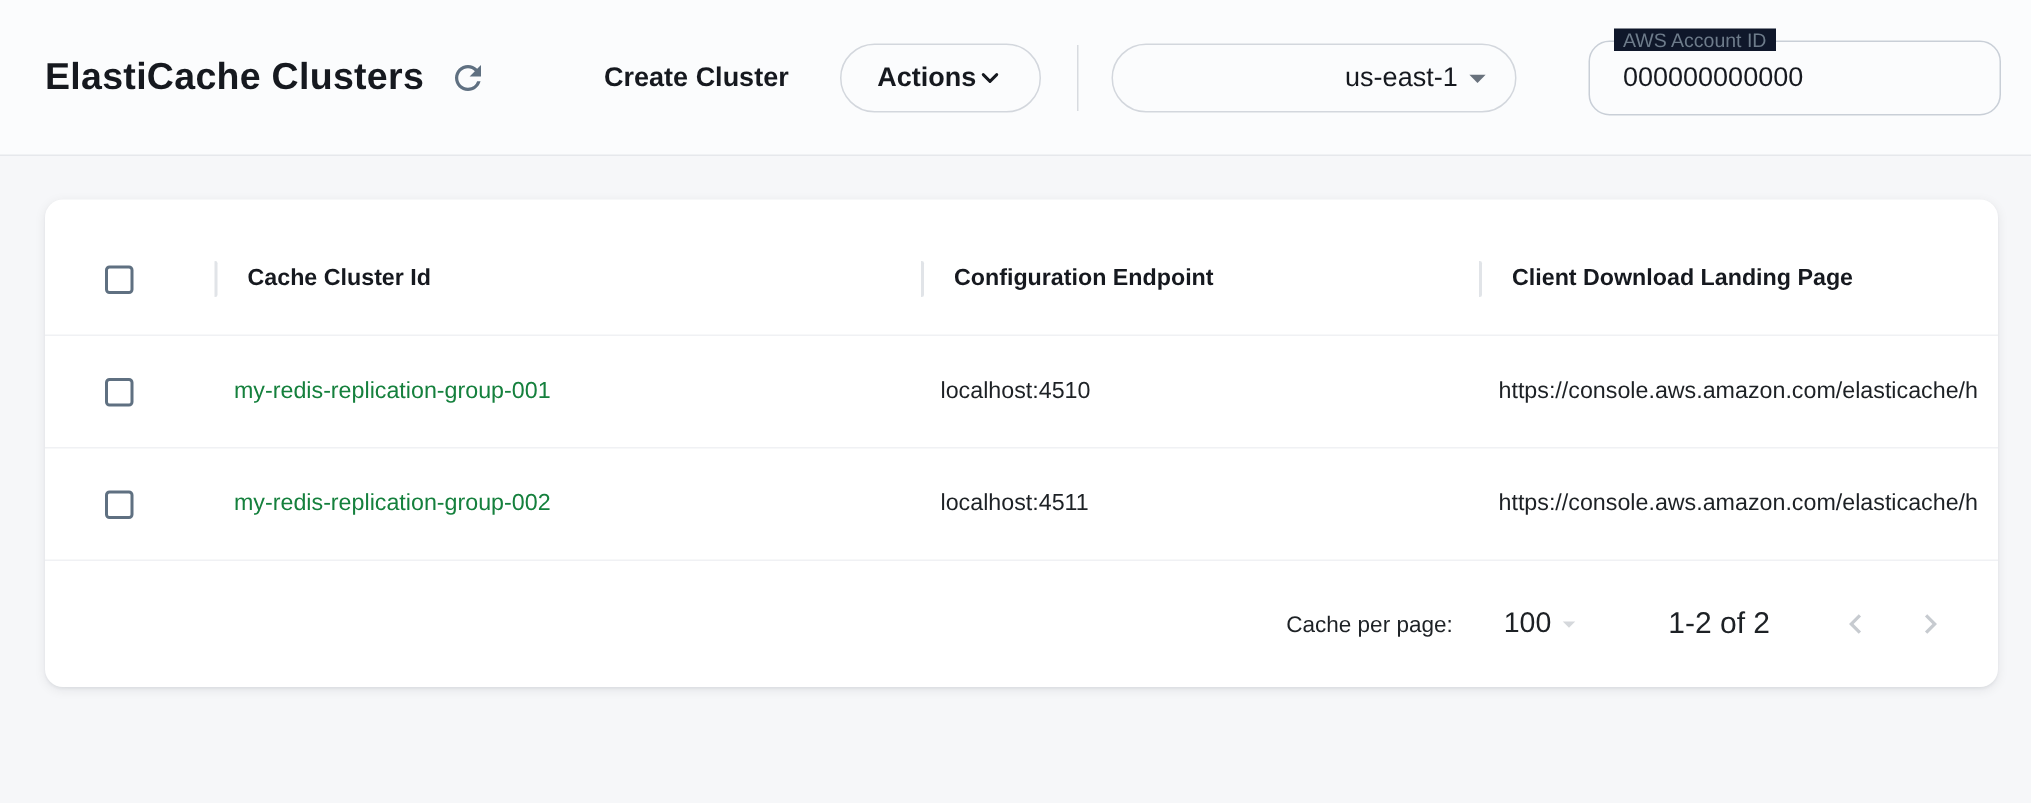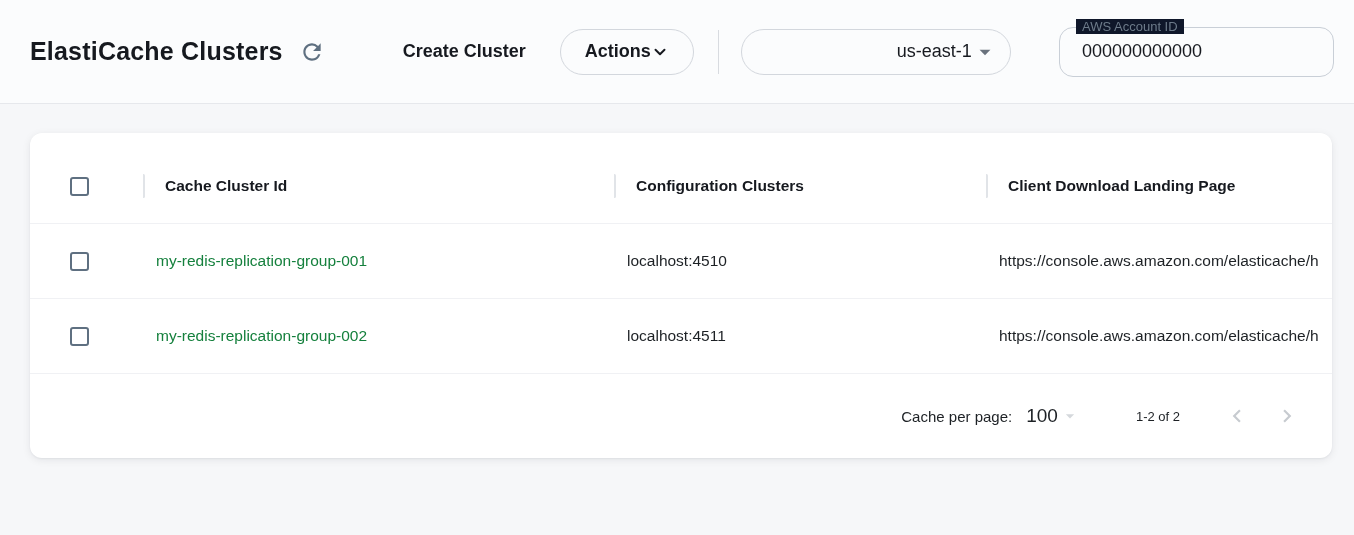--- a/index.html
+++ b/index.html
@@ -80,23 +80,23 @@
     padding-left:13px; font-size:15.5px; color:#1d2125;
     white-space:nowrap; overflow:hidden;
   }
   .link { color:#15803d; cursor:pointer; text-decoration:none; }
 
   
   .pagination {
     height:84px; display:flex; align-items:center; justify-content:flex-end;
     padding-right:32px; font-size:15px; color:#1d2125;
   }
-  .rpp-value { margin-left:14px; font-size:19px; cursor:pointer; display:flex; align-items:center; }
+  .rpp-value { margin-left:34px; font-size:19px; cursor:pointer; display:flex; align-items:center; }
   .rpp-arrow { color:#d5d8dc; margin-left:2px; display:flex; }
-  .range { margin-left:56px; font-size:13px; }
+  .range { margin-left:56px; font-size:20px; }
   .page-btn {
     background:none; border:none; padding:0; margin-left:44px; cursor:pointer;
     color:#c7cbd0; display:flex; align-items:center;
   }
   .page-btn + .page-btn { margin-left:24px; }
 </style>
 </head>
 <body>
 
 <div class="app">
@@ -141,21 +141,21 @@
       <div class="grid-row">
         <div class="cb-cell">
           <span class="checkbox"></span>
         </div>
         <div class="hcell">
           <span class="sep"></span>
           <span>Cache Cluster Id</span>
         </div>
         <div class="hcell">
           <span class="sep"></span>
-          <span>Configuration Clusters</span>
+          <span>Configuration Endpoint</span>
         </div>
         <div class="hcell">
           <span class="sep"></span>
           <span>Client Download Landing Page</span>
         </div>
       </div>
 
       <div class="grid-row">
         <div class="cb-cell">
           <span class="checkbox"></span>

